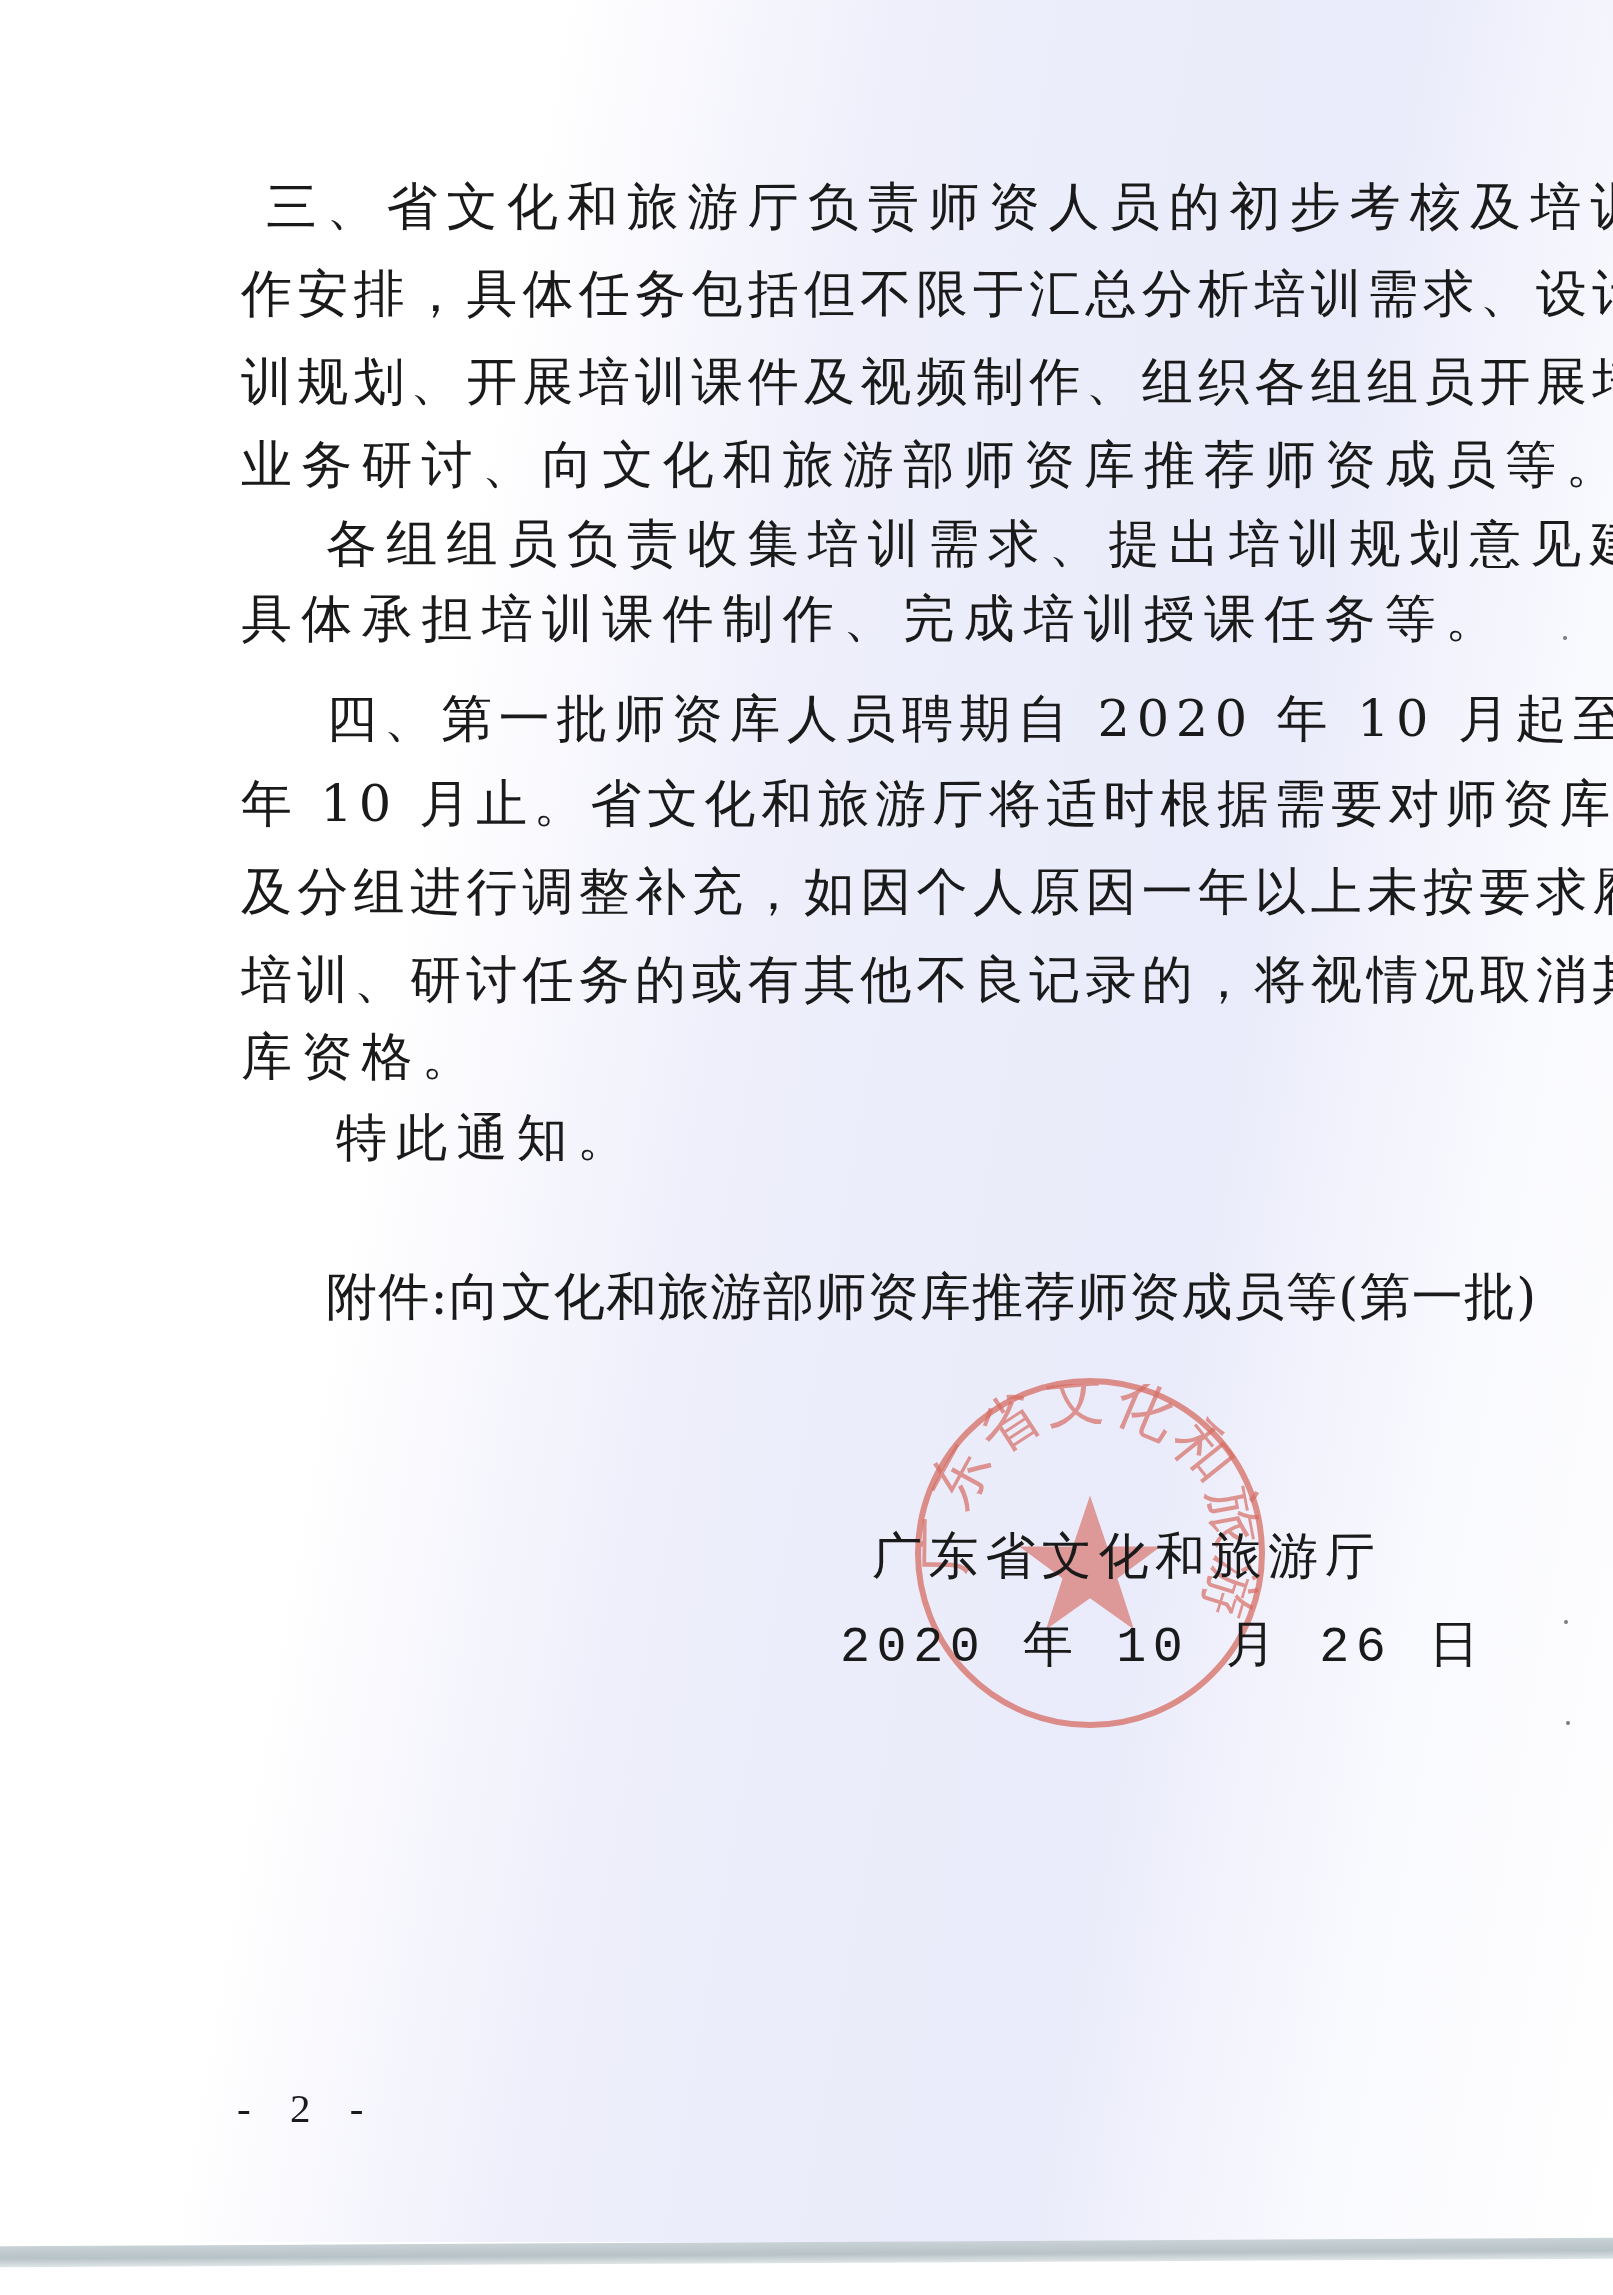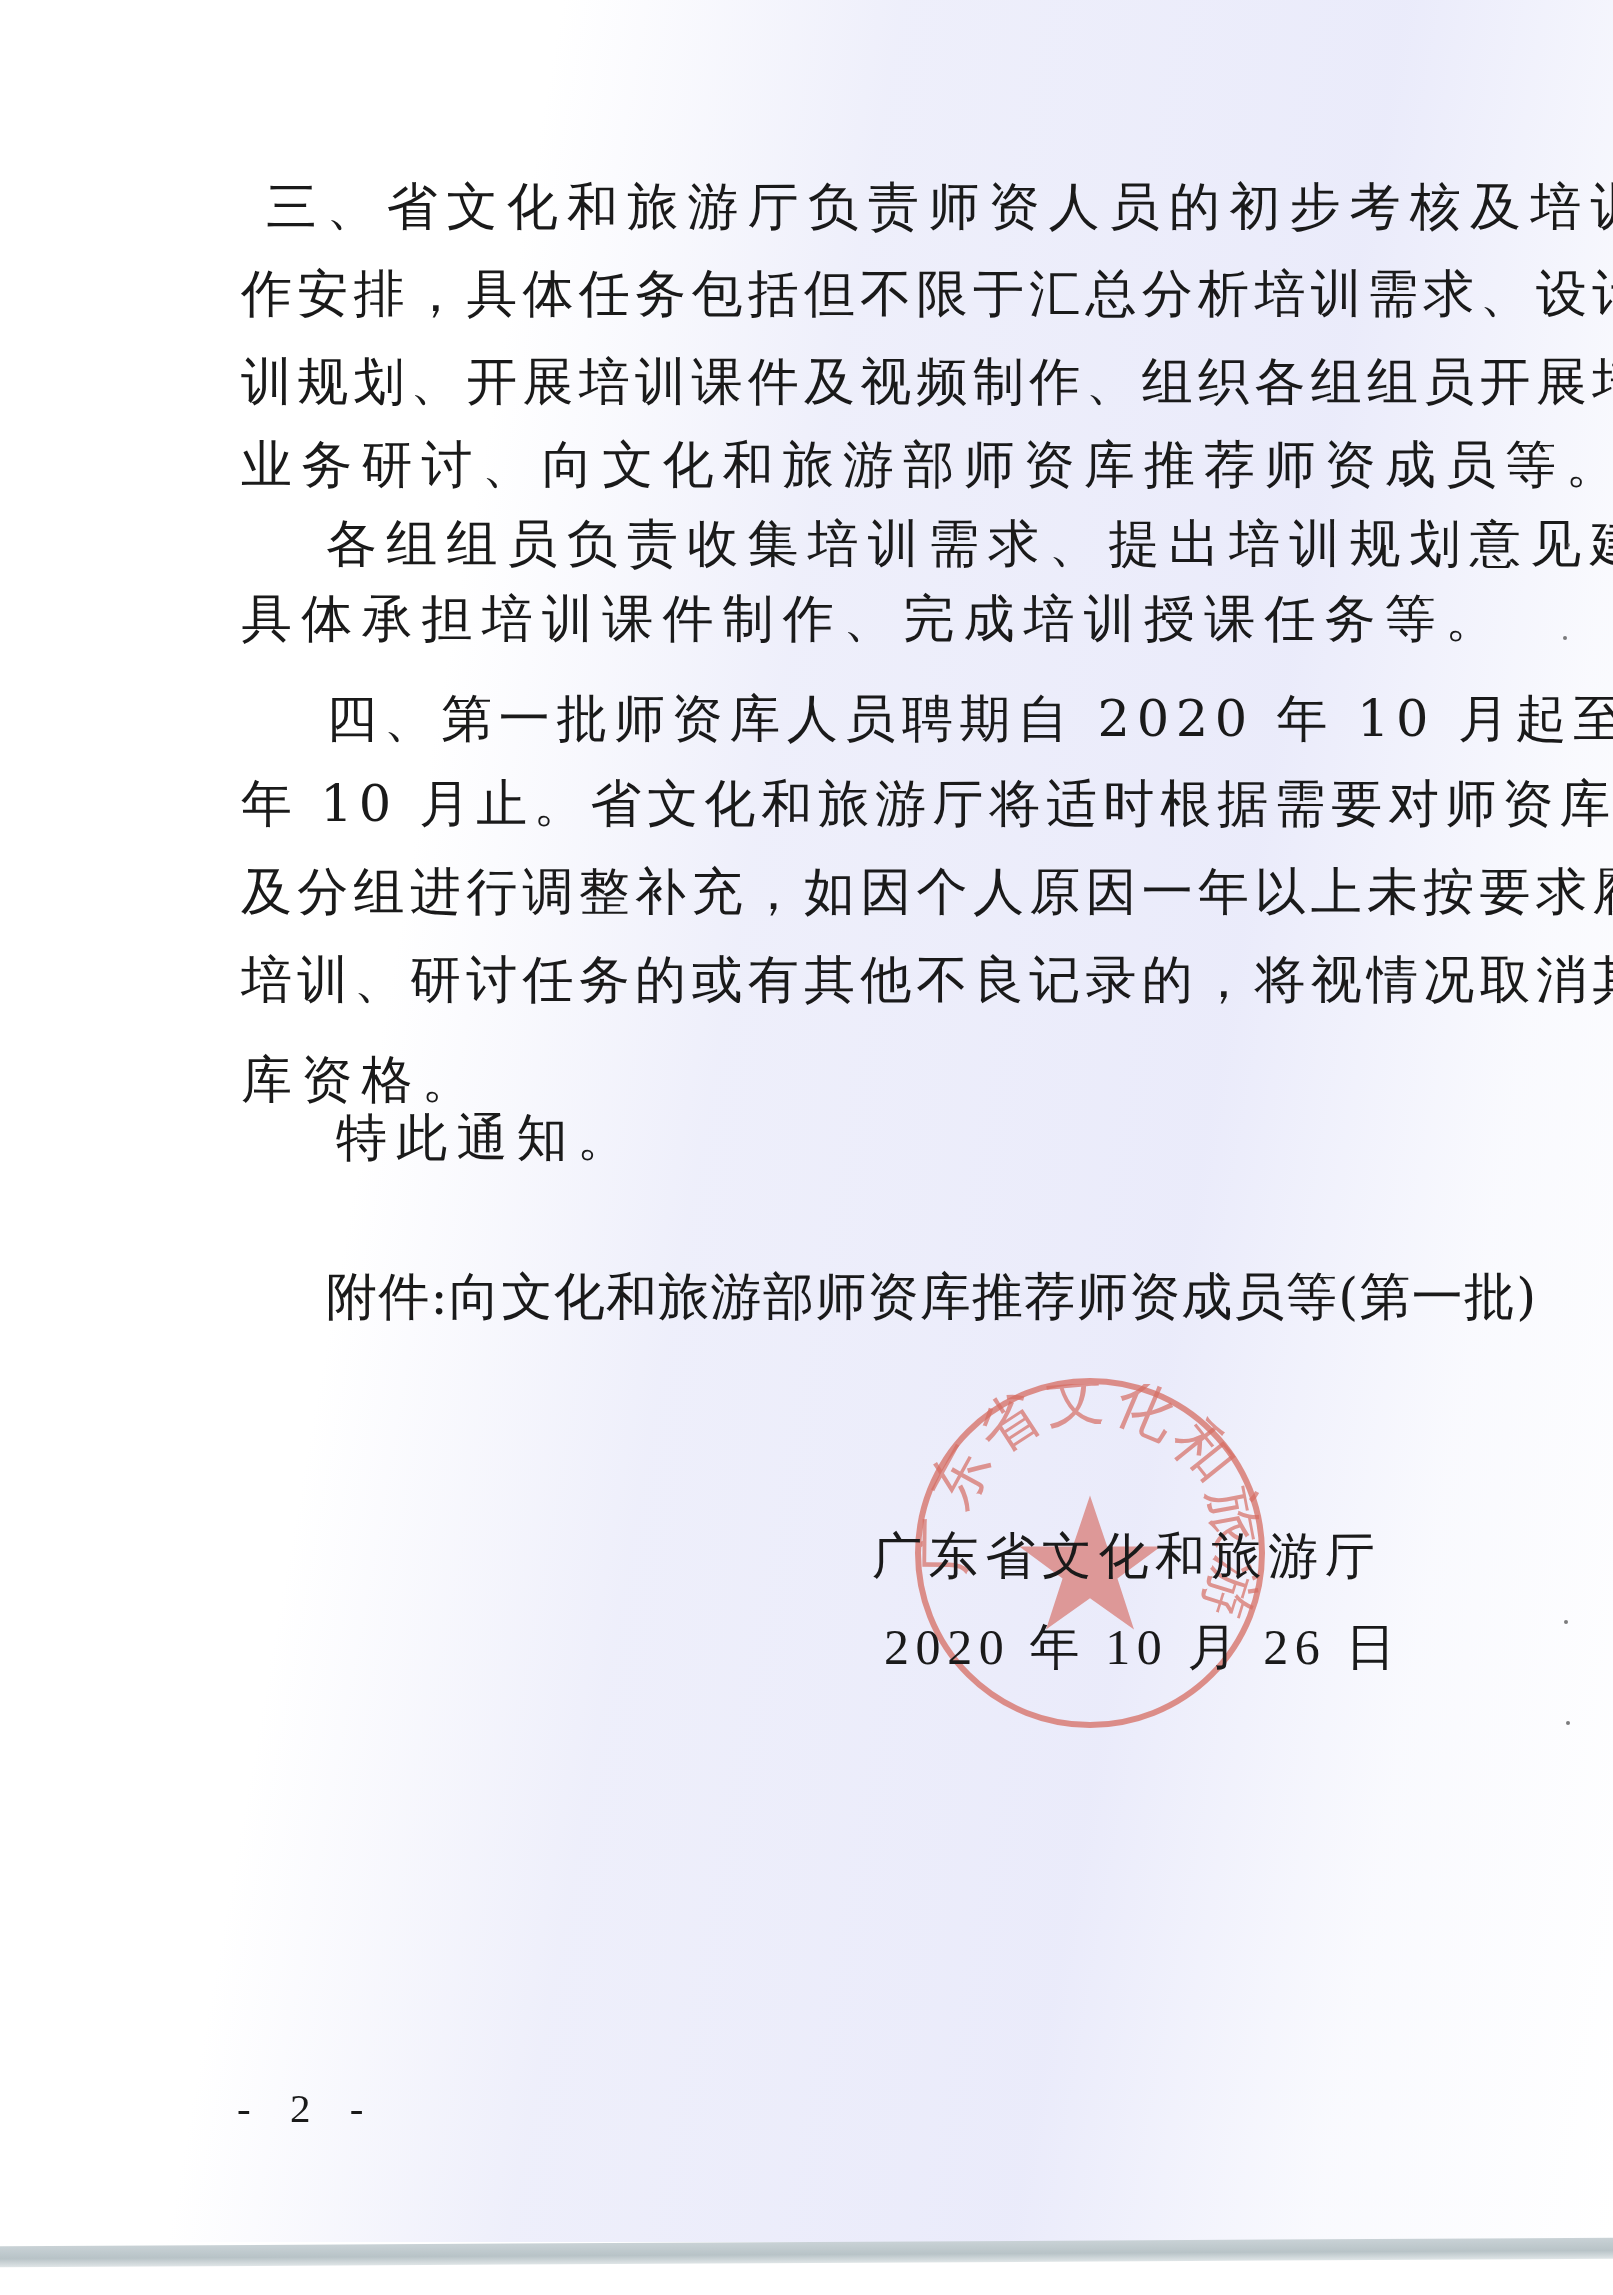--- a/index.html
+++ b/index.html
@@ -43,40 +43,40 @@
 <div class="line" style="left:241px;top:350px;letter-spacing:5.3px;">训规划、开展培训课件及视频制作、组织各组组员开展培训</div>
 <div class="line" style="left:241px;top:433px;">业务研讨、向文化和旅游部师资库推荐师资成员等。</div>
 
 <div class="line" style="left:326px;top:512px;">各组组员负责收集培训需求、提出培训规划意见建议、</div>
 <div class="line" style="left:241px;top:587px;">具体承担培训课件制作、完成培训授课任务等。</div>
 
 <div class="line" style="left:326px;top:687px;letter-spacing:6.6px;">四、第一批师资库人员聘期自 2020 年 10 月起至 2023</div>
 <div class="line" style="left:241px;top:772px;letter-spacing:6px;">年 10 月止。省文化和旅游厅将适时根据需要对师资库人员</div>
 <div class="line" style="left:241px;top:860px;letter-spacing:5.3px;">及分组进行调整补充，如因个人原因一年以上未按要求履行</div>
 <div class="line" style="left:241px;top:948px;letter-spacing:5.3px;">培训、研讨任务的或有其他不良记录的，将视情况取消其入</div>
-<div class="line" style="left:241px;top:1048px;">库资格。</div>
+<div class="line" style="left:241px;top:1025px;">库资格。</div>
 
 <div class="line" style="left:326px;top:1106px;margin-left:10px;">特此通知。</div>
 
 <div class="line" style="left:326px;top:1265px;letter-spacing:1.3px;">附件:向文化和旅游部师资库推荐师资成员等(第一批)</div>
 
 <div class="seal">
   <svg viewBox="0 0 530 530">
     <defs>
       <path id="sealArc" d="M 80 330 A 200 200 0 1 1 450 330" fill="none"></path>
     </defs>
     <text font-size="92" fill="rgba(214,108,98,0.7)" font-family="DejaVu Sans, sans-serif" letter-spacing="6">
       <textPath href="#sealArc" startOffset="4%">广东省文化和旅游厅</textPath>
     </text>
     <polygon points="265,175 292,255 376,255 308,305 334,385 265,336 196,385 222,305 154,255 238,255" fill="rgba(214,108,98,0.65)"></polygon>
   </svg>
 </div>
 
 <div class="sign" style="left:872px;top:1525px;">广东省文化和旅游厅</div>
-<div class="sign" style="left:884px;top:1616px;font-family:Liberation Serif, serif;">2020 年 10 月 26 日</div>
+<div class="sign" style="left:840px;top:1616px;font-family:Liberation Mono, monospace;">2020 年 10 月 26 日</div>
 
 <div class="page-num">- 2 -</div>
 
 <div class="speck" style="left:1566px;top:543px;"></div>
 <div class="speck" style="left:1563px;top:636px;"></div>
 <div class="speck" style="left:1564px;top:1620px;"></div>
 <div class="speck" style="left:1566px;top:1721px;"></div>
 
 <div class="scan-edge"></div>
 

